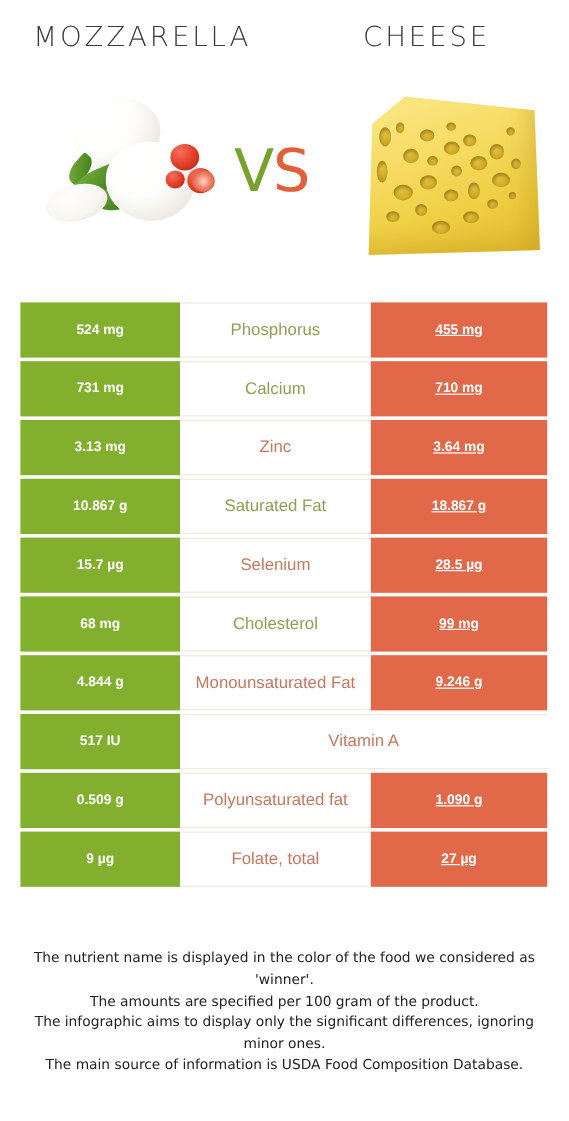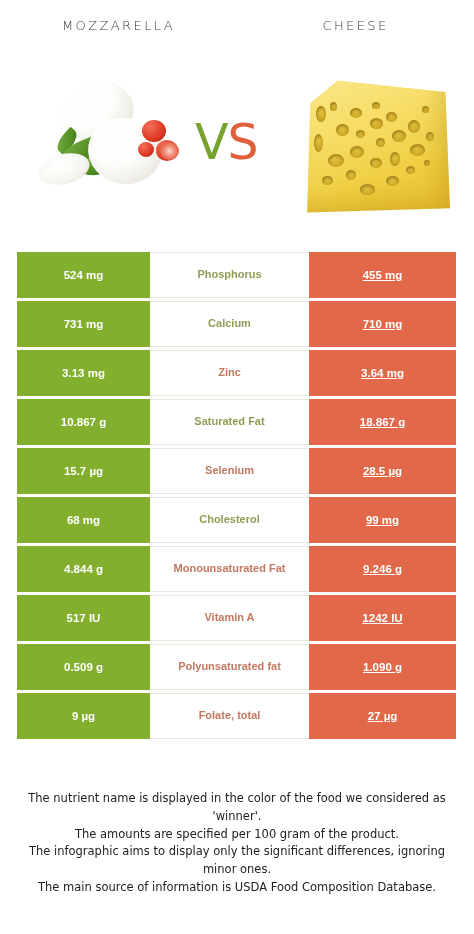--- a/index.html
+++ b/index.html
@@ -24,21 +24,21 @@
   .titles {
     position: absolute;
     top: 18px;
     left: 0;
     width: 474px;
     height: 34px;
   }
   .title {
     position: absolute;
     top: 0;
-    font-size: 13px;
+    font-size: 23px;
     font-weight: 300;
     letter-spacing: 2.4px;
     color: #3a3a3a;
     text-transform: uppercase;
     white-space: nowrap;
     font-family: "DejaVu Sans", sans-serif;
   }
   .title-left  { left: 0; width: 237px; text-align: center; }
   .title-right { left: 237px; width: 237px; text-align: center; }
 
@@ -161,22 +161,22 @@
   .cell-left {
     width: 133px;
     background: #82af2e;
     color: #ffffff;
   }
   .cell-mid {
     flex: 1;
     background: #ffffff;
     border-top: 1px solid #eceadf;
     border-bottom: 1px solid #eceadf;
-    font-size: 11px;
-    font-weight: 700;
+    font-size: 14px;
+    font-weight: 400;
     line-height: 1.25;
     padding: 0 6px;
   }
   .cell-right {
     width: 147px;
     background: #e1694a;
     color: #ffffff;
     text-decoration: underline;
   }
   .win-green  { color: #8f9e55; }
@@ -289,21 +289,20 @@
         <div class="cell cell-right">99 mg</div>
       </div>
       <div class="row">
         <div class="cell cell-left">4.844 g</div>
         <div class="cell cell-mid win-orange">Monounsaturated Fat</div>
         <div class="cell cell-right">9.246 g</div>
       </div>
       <div class="row">
         <div class="cell cell-left">517 IU</div>
         <div class="cell cell-mid win-orange">Vitamin A</div>
-        <div class="cell cell-right">1242 IU</div>
       </div>
       <div class="row">
         <div class="cell cell-left">0.509 g</div>
         <div class="cell cell-mid win-orange">Polyunsaturated fat</div>
         <div class="cell cell-right">1.090 g</div>
       </div>
       <div class="row">
         <div class="cell cell-left">9 µg</div>
         <div class="cell cell-mid win-orange">Folate, total</div>
         <div class="cell cell-right">27 µg</div>

